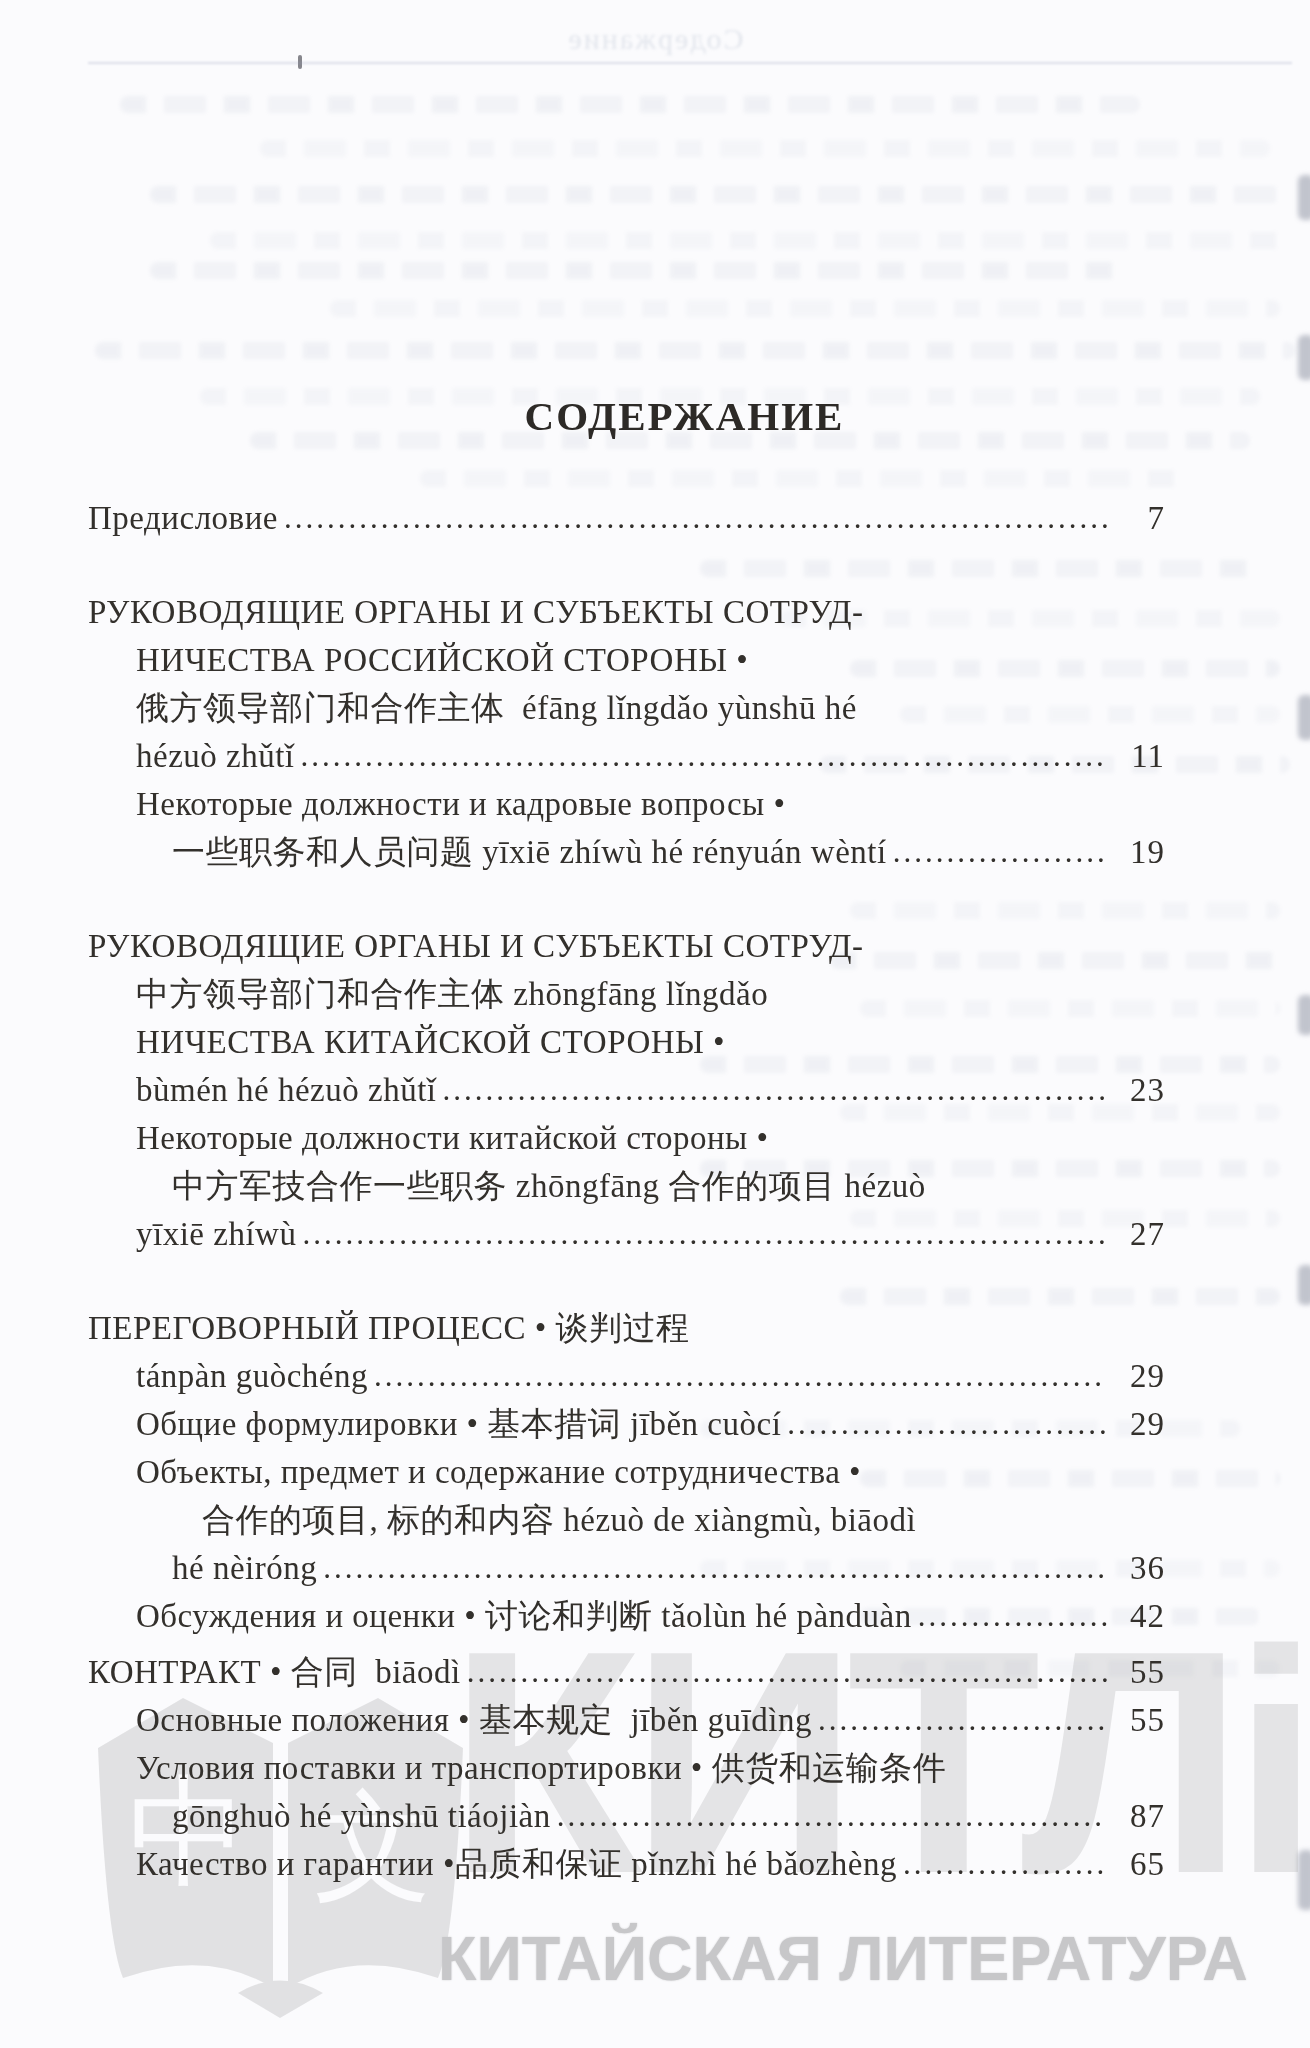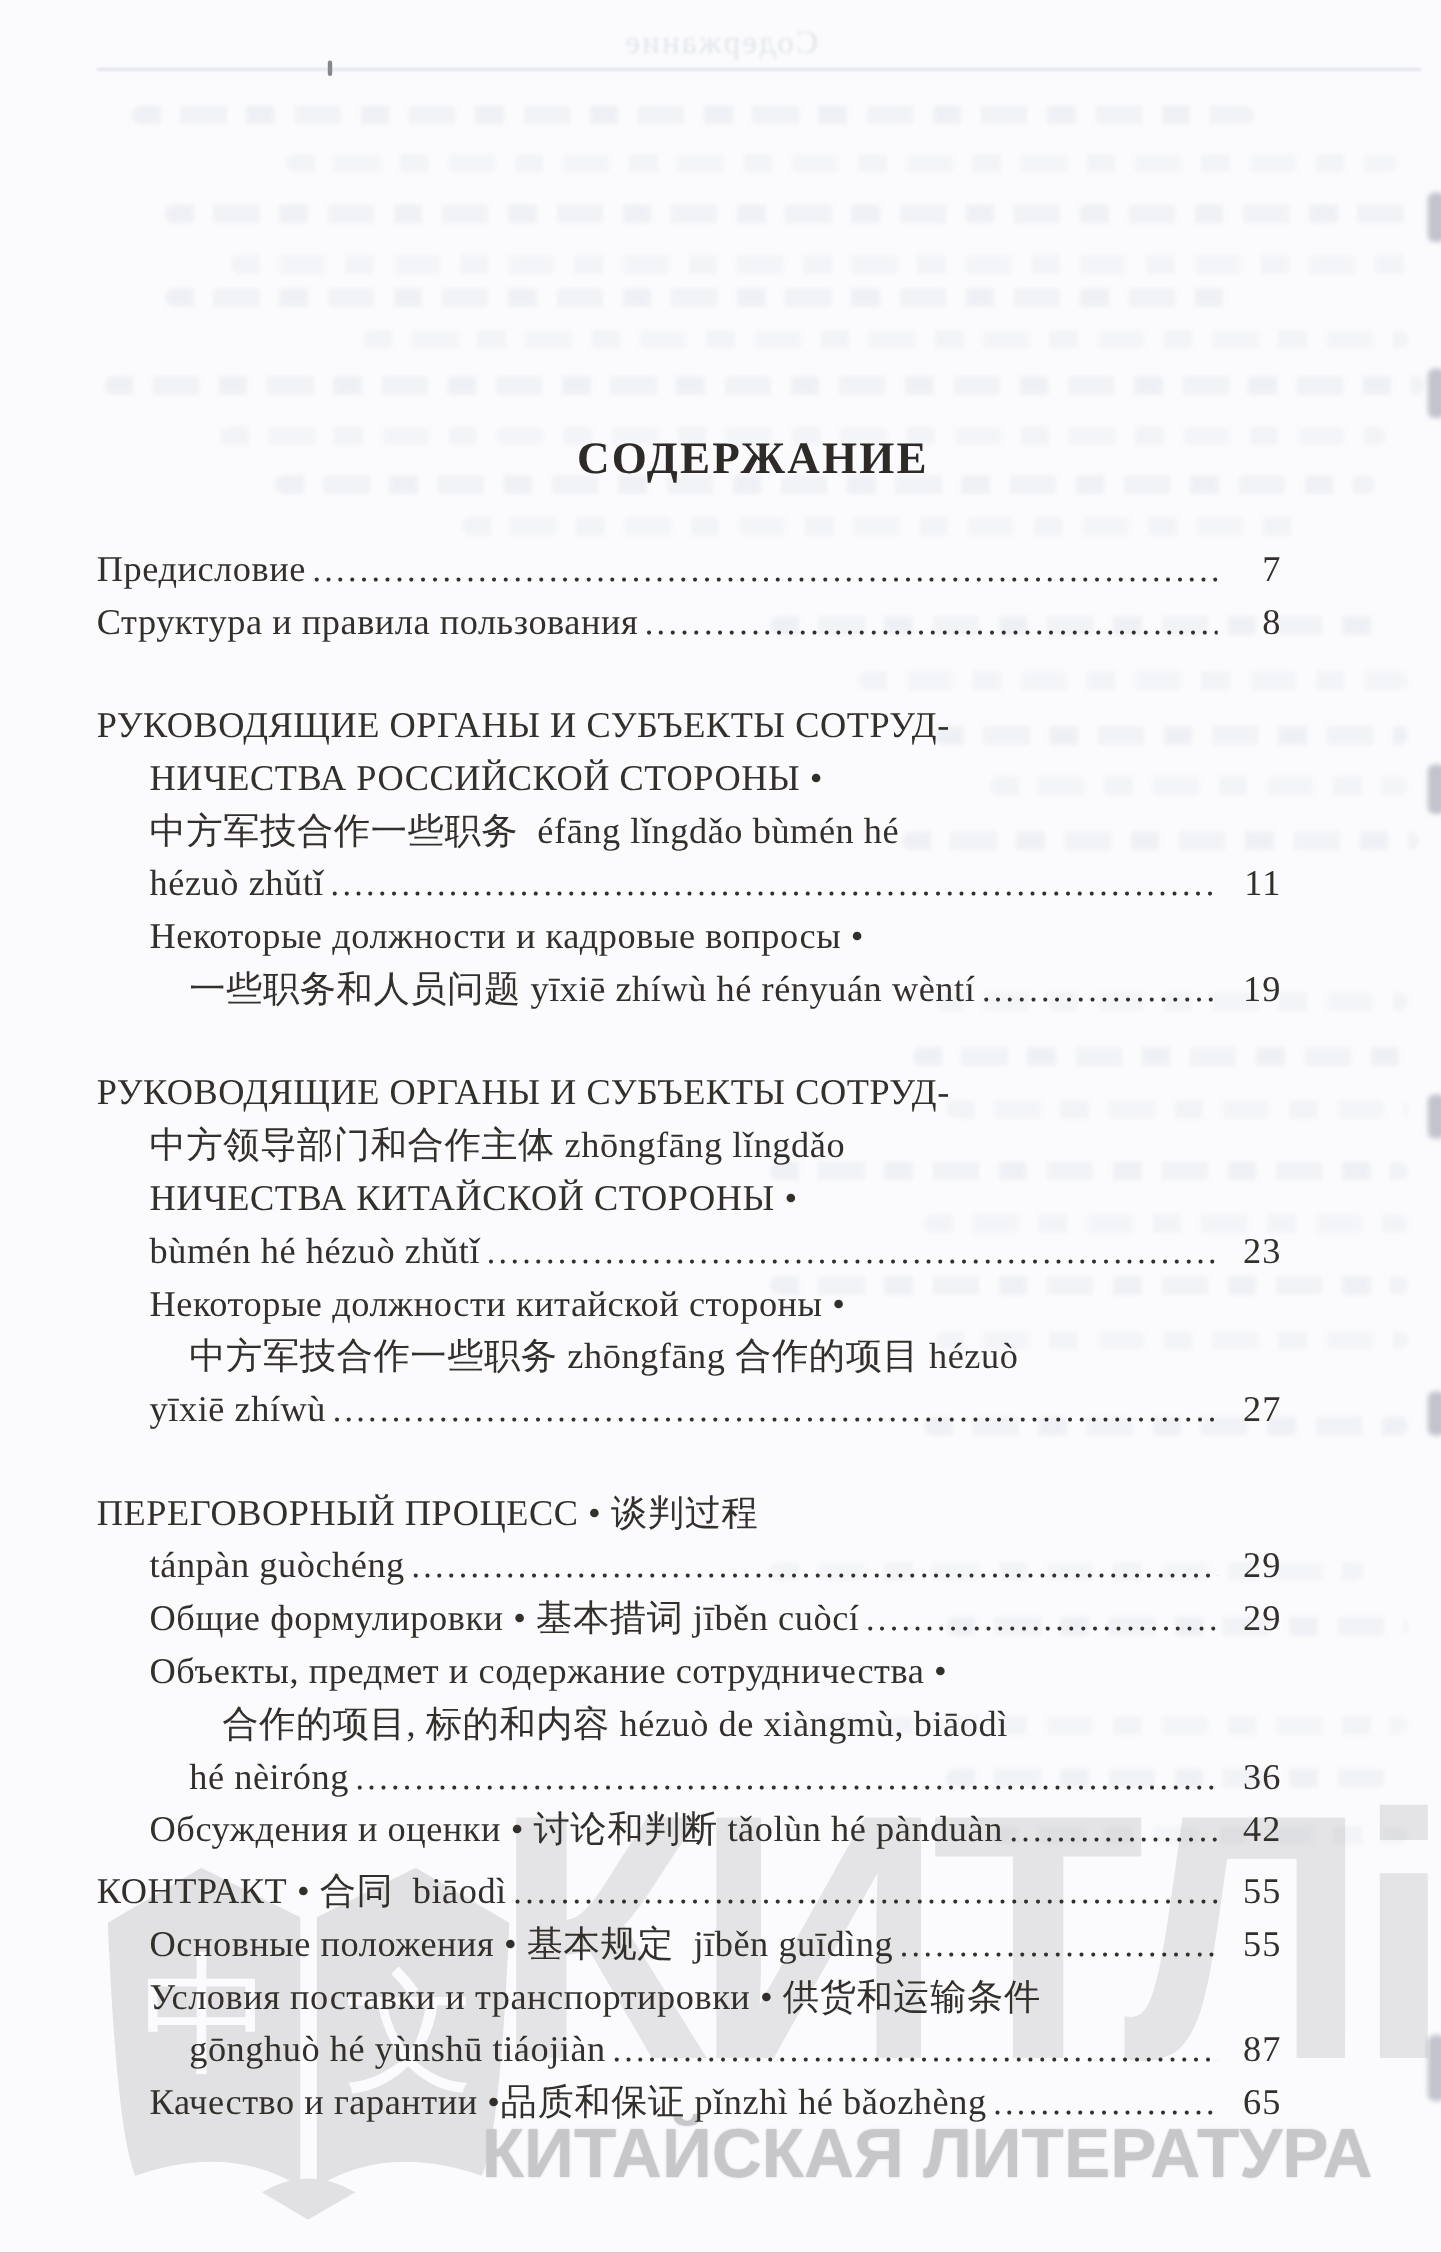--- a/index.html
+++ b/index.html
@@ -139,33 +139,28 @@
   <div class="wm-caption">КИТАЙСКАЯ ЛИТЕРАТУРА</div>
 
   <h1 class="doc-title">СОДЕРЖАНИЕ</h1>
 
   <div class="toc" id="toc">
       <div class="toc-row i0">
         <span class="row-label">Предисловие</span>
         <span class="leader"></span>
         <span class="page-num">7</span>
       </div>
-      <div class="toc-row i0">
-        <span class="row-label">Структура и правила пользования</span>
-        <span class="leader"></span>
-        <span class="page-num">8</span>
-      </div>
       <div class="toc-row i0 gap">
         <span class="row-label">РУКОВОДЯЩИЕ ОРГАНЫ И СУБЪЕКТЫ СОТРУД-</span>
       </div>
       <div class="toc-row i1">
         <span class="row-label">НИЧЕСТВА РОССИЙСКОЙ СТОРОНЫ •</span>
       </div>
       <div class="toc-row i1">
-        <span class="row-label">中方军技合作一些职务  éfāng lǐngdǎo bùmén hé</span>
+        <span class="row-label">俄方领导部门和合作主体  éfāng lǐngdǎo yùnshū hé</span>
       </div>
       <div class="toc-row i1">
         <span class="row-label">hézuò zhǔtǐ</span>
         <span class="leader"></span>
         <span class="page-num">11</span>
       </div>
       <div class="toc-row i1">
         <span class="row-label">Некоторые должности и кадровые вопросы •</span>
       </div>
       <div class="toc-row i2">

